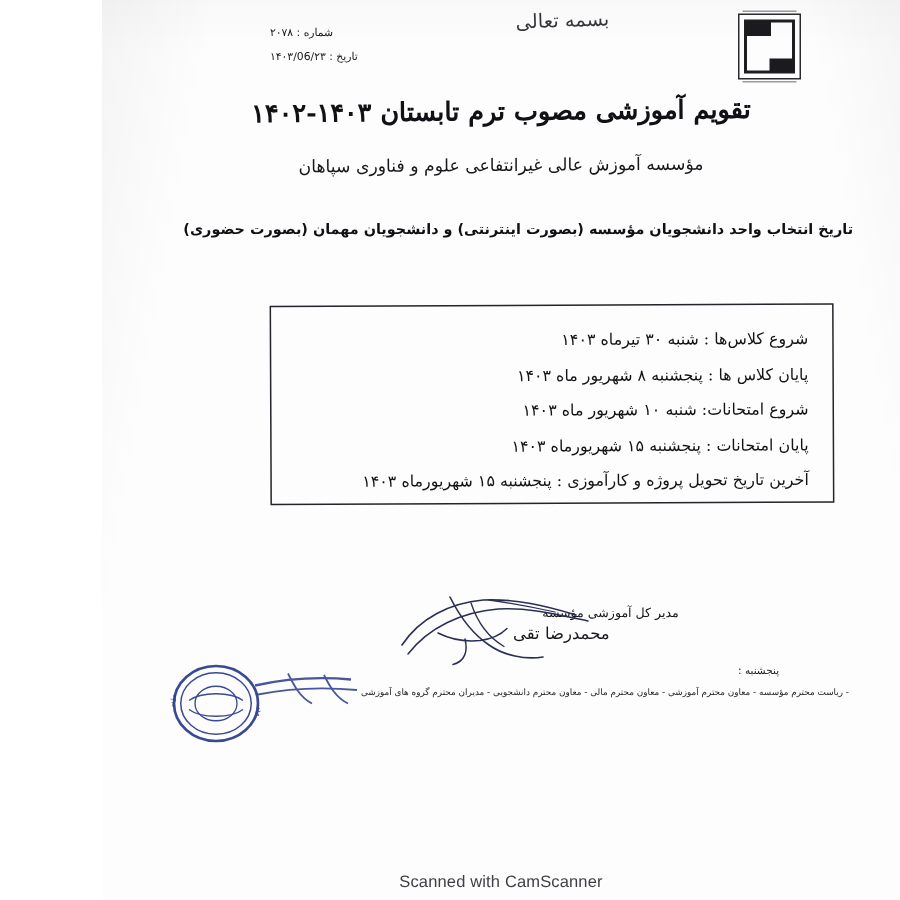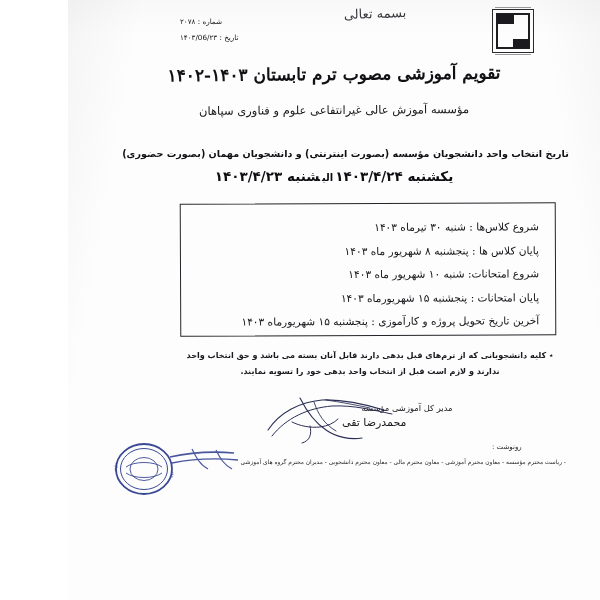--- a/index.html
+++ b/index.html
@@ -284,52 +284,48 @@
       <div class="logo-tick b"></div>
       <div id="logo-inner"></div>
     </div>
   </div>
 
   <div id="title-main">تقویم آموزشی مصوب ترم تابستان ۱۴۰۳-۱۴۰۲</div>
   <div id="title-org">مؤسسه آموزش عالی غیرانتفاعی علوم و فناوری سپاهان</div>
 
   <div id="reg-heading">تاریخ انتخاب واحد دانشجویان مؤسسه (بصورت اینترنتی) و دانشجویان مهمان (بصورت حضوری)</div>
 
-  <div id="reg-dates">
-    <span>یکشنبه ۱۴۰۳/۴/۲۴</span><span class="conj">الی</span><span>شنبه ۱۴۰۳/۴/۲۳</span>
-  </div>
 
   <div id="schedule-box">
     <div id="schedule-list">
       <div class="sched-row">شروع کلاس‌ها : شنبه ۳۰ تیرماه ۱۴۰۳</div>
       <div class="sched-row">پایان کلاس ها : پنجشنبه ۸ شهریور ماه ۱۴۰۳</div>
       <div class="sched-row">شروع امتحانات: شنبه ۱۰ شهریور ماه ۱۴۰۳</div>
       <div class="sched-row">پایان امتحانات : پنجشنبه ۱۵ شهریورماه ۱۴۰۳</div>
       <div class="sched-row">آخرین تاریخ تحویل پروژه و کارآموزی : پنجشنبه ۱۵ شهریورماه ۱۴۰۳</div>
     </div>
   </div>
 
-  <div id="footnote">٭ کلیه دانشجویانی که از ترم‌های قبل بدهی دارند قابل آنان بسته می باشد و حق انتخاب واحد ندارند و لازم است قبل از انتخاب واحد بدهی خود را تسویه نمایند.</div>
 
   <div id="sig-title">مدیر کل آموزشی مؤسسه</div>
   <div id="sig-name">محمدرضا تقی</div>
 
   <svg id="signature-svg" viewBox="0 0 150 48" xmlns="http://www.w3.org/2000/svg">
     <g fill="none" stroke="#2b2f55" stroke-linecap="round" stroke-linejoin="round">
       <path d="M2 34 C14 16, 34 6, 56 4 C78 3, 98 8, 118 14" stroke-width="1.1"></path>
       <path d="M6 40 C20 22, 42 12, 66 10 C88 9, 106 14, 126 18" stroke-width="1"></path>
       <path d="M34 2 C40 14, 48 26, 60 34 C70 41, 84 44, 96 42" stroke-width="1.1"></path>
       <path d="M48 6 C52 18, 58 28, 70 35" stroke-width="0.9"></path>
       <path d="M26 26 C34 30, 44 32, 54 31 C62 30, 68 27, 72 23" stroke-width="1"></path>
       <path d="M44 30 C46 38, 44 45, 36 47" stroke-width="1"></path>
       <path d="M60 4 C74 6, 90 9, 104 12" stroke-width="0.85"></path>
     </g>
   </svg>
 
-  <div id="copy-label">رونوشت :</div>
+  <div id="copy-label">پنجشنبه :</div>
   <div id="copy-list">- ریاست محترم مؤسسه - معاون محترم آموزشی - معاون محترم مالی - معاون محترم دانشجویی - مدیران محترم گروه های آموزشی</div>
 
   <svg id="stamp" viewBox="0 0 152 62" xmlns="http://www.w3.org/2000/svg">
     <defs>
       <path id="stamp-arc-outer" d="M 20 34 A 28 25 0 1 1 76 34"></path>
       <path id="stamp-arc-lower" d="M 76 34 A 28 25 0 1 1 20 34"></path>
     </defs>
     <g stroke="#2a3a8c" fill="none" opacity="0.92">
       <ellipse cx="48" cy="32" rx="28" ry="25" stroke-width="1.8"></ellipse>
       <ellipse cx="48" cy="32" rx="23.5" ry="20.5" stroke-width="1"></ellipse>
@@ -342,14 +338,15 @@
       <text><textPath href="#stamp-arc-lower" startOffset="8%">مدیر کل امور آموزشی مؤسسه</textPath></text>
     </g>
     <g stroke="#2a3a8c" fill="none" opacity="0.85">
       <path d="M74 20 C92 16, 116 14, 138 16" stroke-width="1.6"></path>
       <path d="M76 26 C96 22, 120 21, 142 23" stroke-width="1.3"></path>
       <path d="M96 12 C100 20, 104 28, 112 32" stroke-width="1.2"></path>
       <path d="M120 13 C124 21, 128 28, 136 32" stroke-width="1.2"></path>
     </g>
   </svg>
 
+  <div id="camscanner">Scanned with CamScanner</div>
 
 </div>
 
 </body></html>

